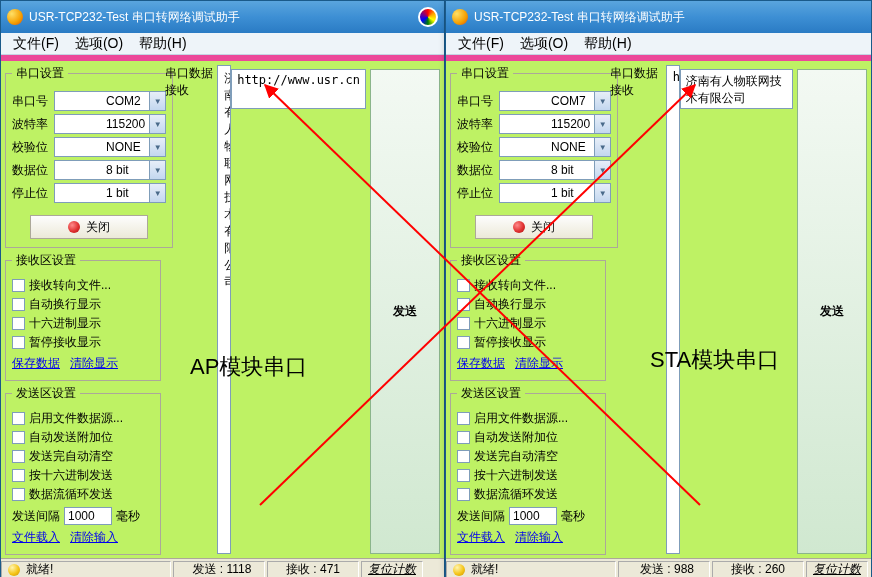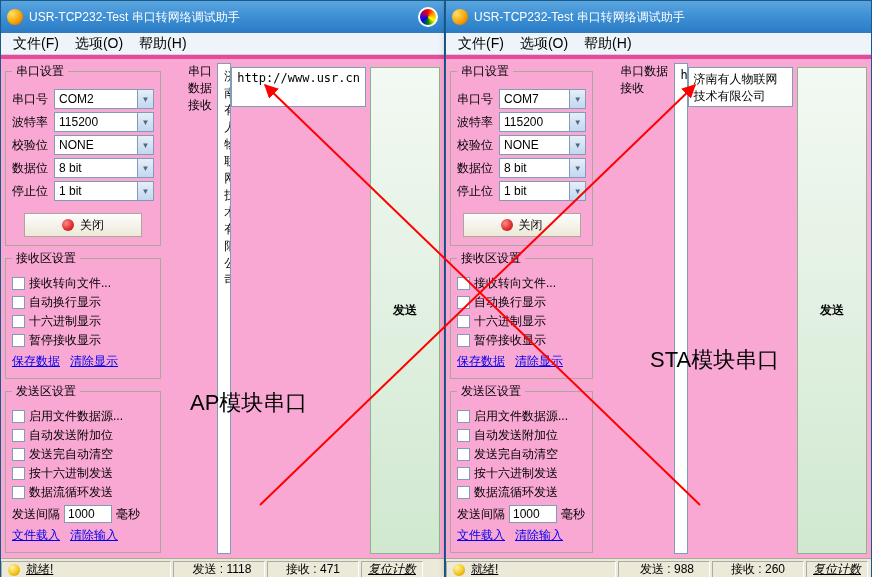--- a/index.html
+++ b/index.html
@@ -49,24 +49,23 @@
     background: #eef4f9;
     border-bottom: 1px solid #c4d5e3;
     display: flex;
     align-items: center;
     padding: 0 4px;
     font-size: 14px;
   }
   .menu-item { padding: 2px 8px; cursor: default; }
   .client {
     display: flex;
-    background: #f9a8d4;
+    background: #bef264;
     height: calc(100% - 50px - 22px);
-    border-top: 4px solid #ec4899;
-    gap: 23px;
+    border-top: 6px solid #ec4899;
   }
   .left-col {
     width: 164px;
     padding: 4px;
     display: flex;
     flex-direction: column;
     gap: 4px;
   }
   .right-col {
     flex: 1;
@@ -86,20 +85,21 @@
     margin: 3px 0;
   }
   .row-label { width: 42px; }
   .combo {
     flex: 1;
     display: flex;
     border: 1px solid #7f9db9;
     background: #fff;
     height: 20px;
     align-items: center;
+    padding-left: 47px;
   }
   .combo-text { flex: 1; padding: 0 4px; font-size: 12px; }
   .combo-btn {
     width: 16px; height: 18px;
     background: linear-gradient(#e7eef8,#c3d7ef);
     border-left: 1px solid #7f9db9;
     display: flex; align-items: center; justify-content: center;
     font-size: 8px; color: #4a6a8a;
   }
   .btn-close {
@@ -173,21 +173,21 @@
     font-size: 12px;
   }
   .sb-cell {
     border: 1px inset #fff;
     height: 18px;
     display: flex;
     align-items: center;
     padding: 0 6px;
     margin-right: 2px;
   }
-  .sb-ready { width: 170px; text-decoration: underline; }
+  .sb-ready { width: 170px; }
   .sb-tx { width: 92px; justify-content: center; padding-left: 12px; }
   .sb-rx { width: 92px; justify-content: center; }
   .sb-reset { flex: 0 0 auto; cursor: default; text-decoration: underline; font-style: italic; }
   .bulb {
     width: 12px; height: 12px;
     background: radial-gradient(circle at 35% 30%, #fff5b0, #f5c518 55%, #c99000);
     border-radius: 50%;
     margin-right: 6px;
   }
   .annotation {
@@ -465,14 +465,14 @@
 <svg class="overlay">
   <defs>
     <marker id="arr" viewBox="0 0 10 10" refX="9" refY="5" markerWidth="7" markerHeight="7" orient="auto-start-reverse">
       <path d="M 0 0 L 10 5 L 0 10 z" fill="#ff0000"></path>
     </marker>
   </defs>
   <line x1="260" y1="505" x2="695" y2="85" stroke="#ff0000" stroke-width="2" marker-end="url(#arr)"></line>
   <line x1="700" y1="505" x2="265" y2="85" stroke="#ff0000" stroke-width="2" marker-end="url(#arr)"></line>
 </svg>
 
-<div class="annotation" style="left:190px; top:388px;">AP模块串口</div>
+<div class="annotation" style="left:190px; top:352px;">AP模块串口</div>
 <div class="annotation" style="left:650px; top:345px;">STA模块串口</div>
 
 </body></html>

